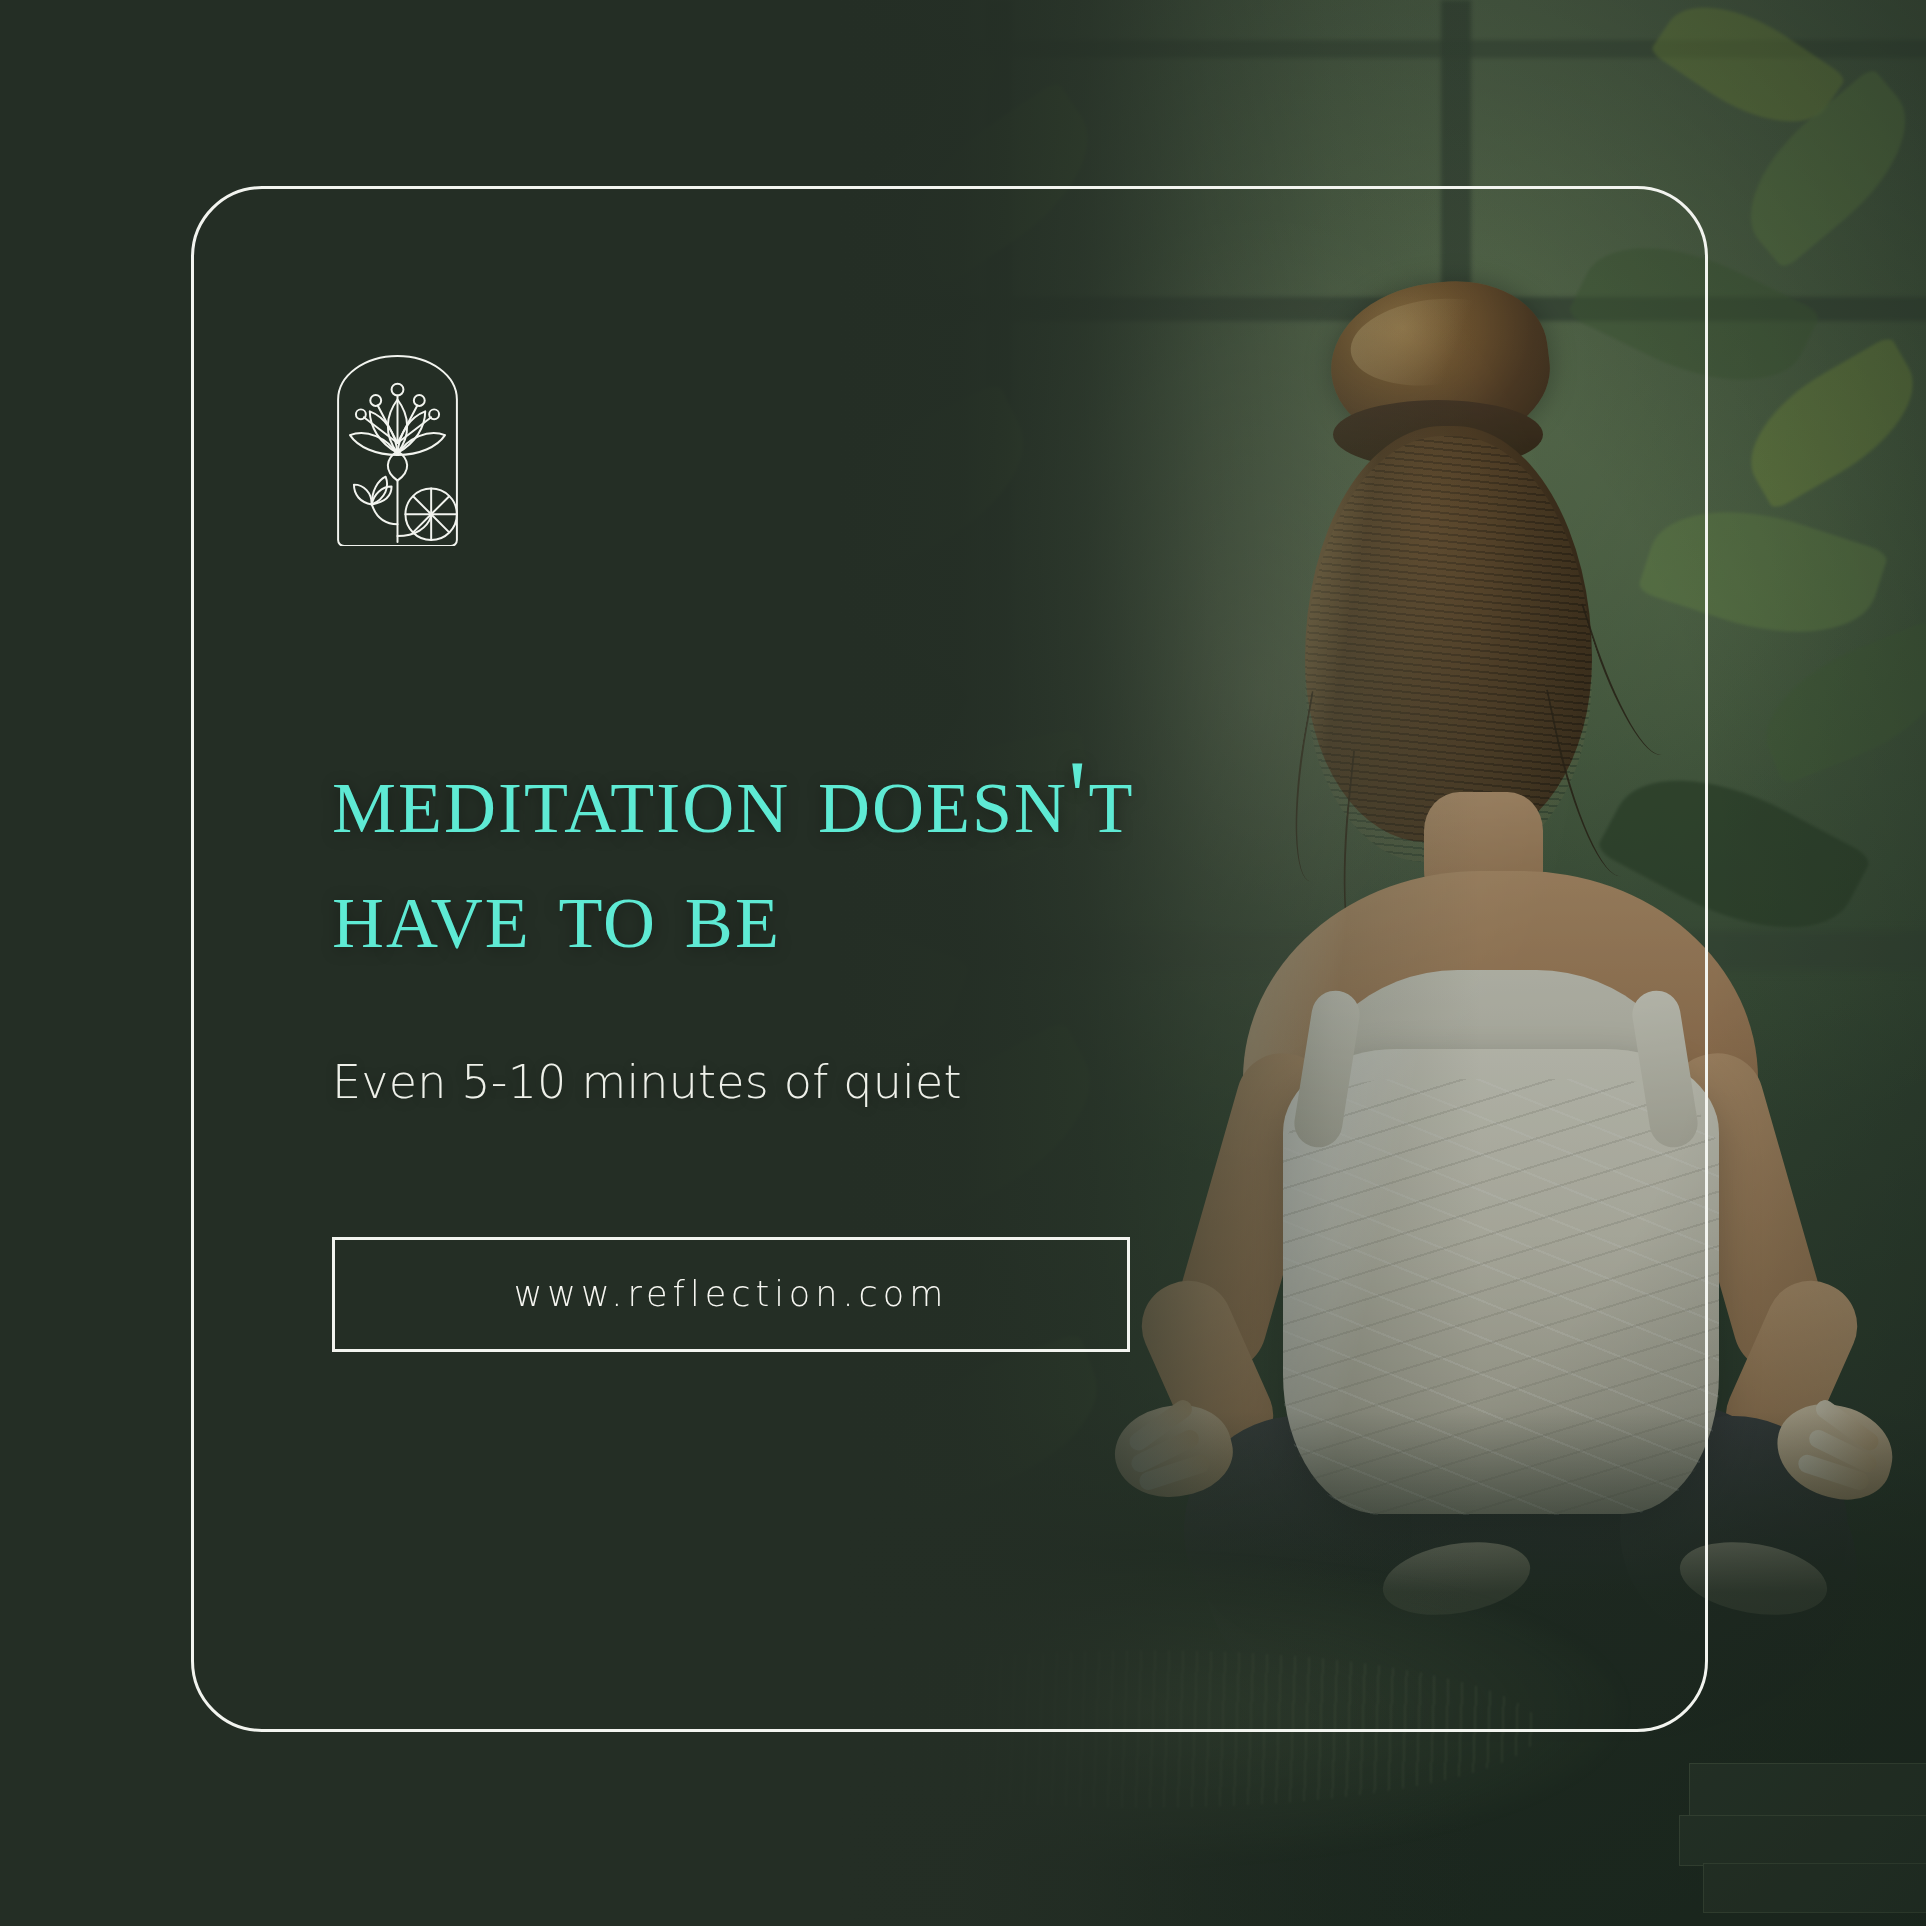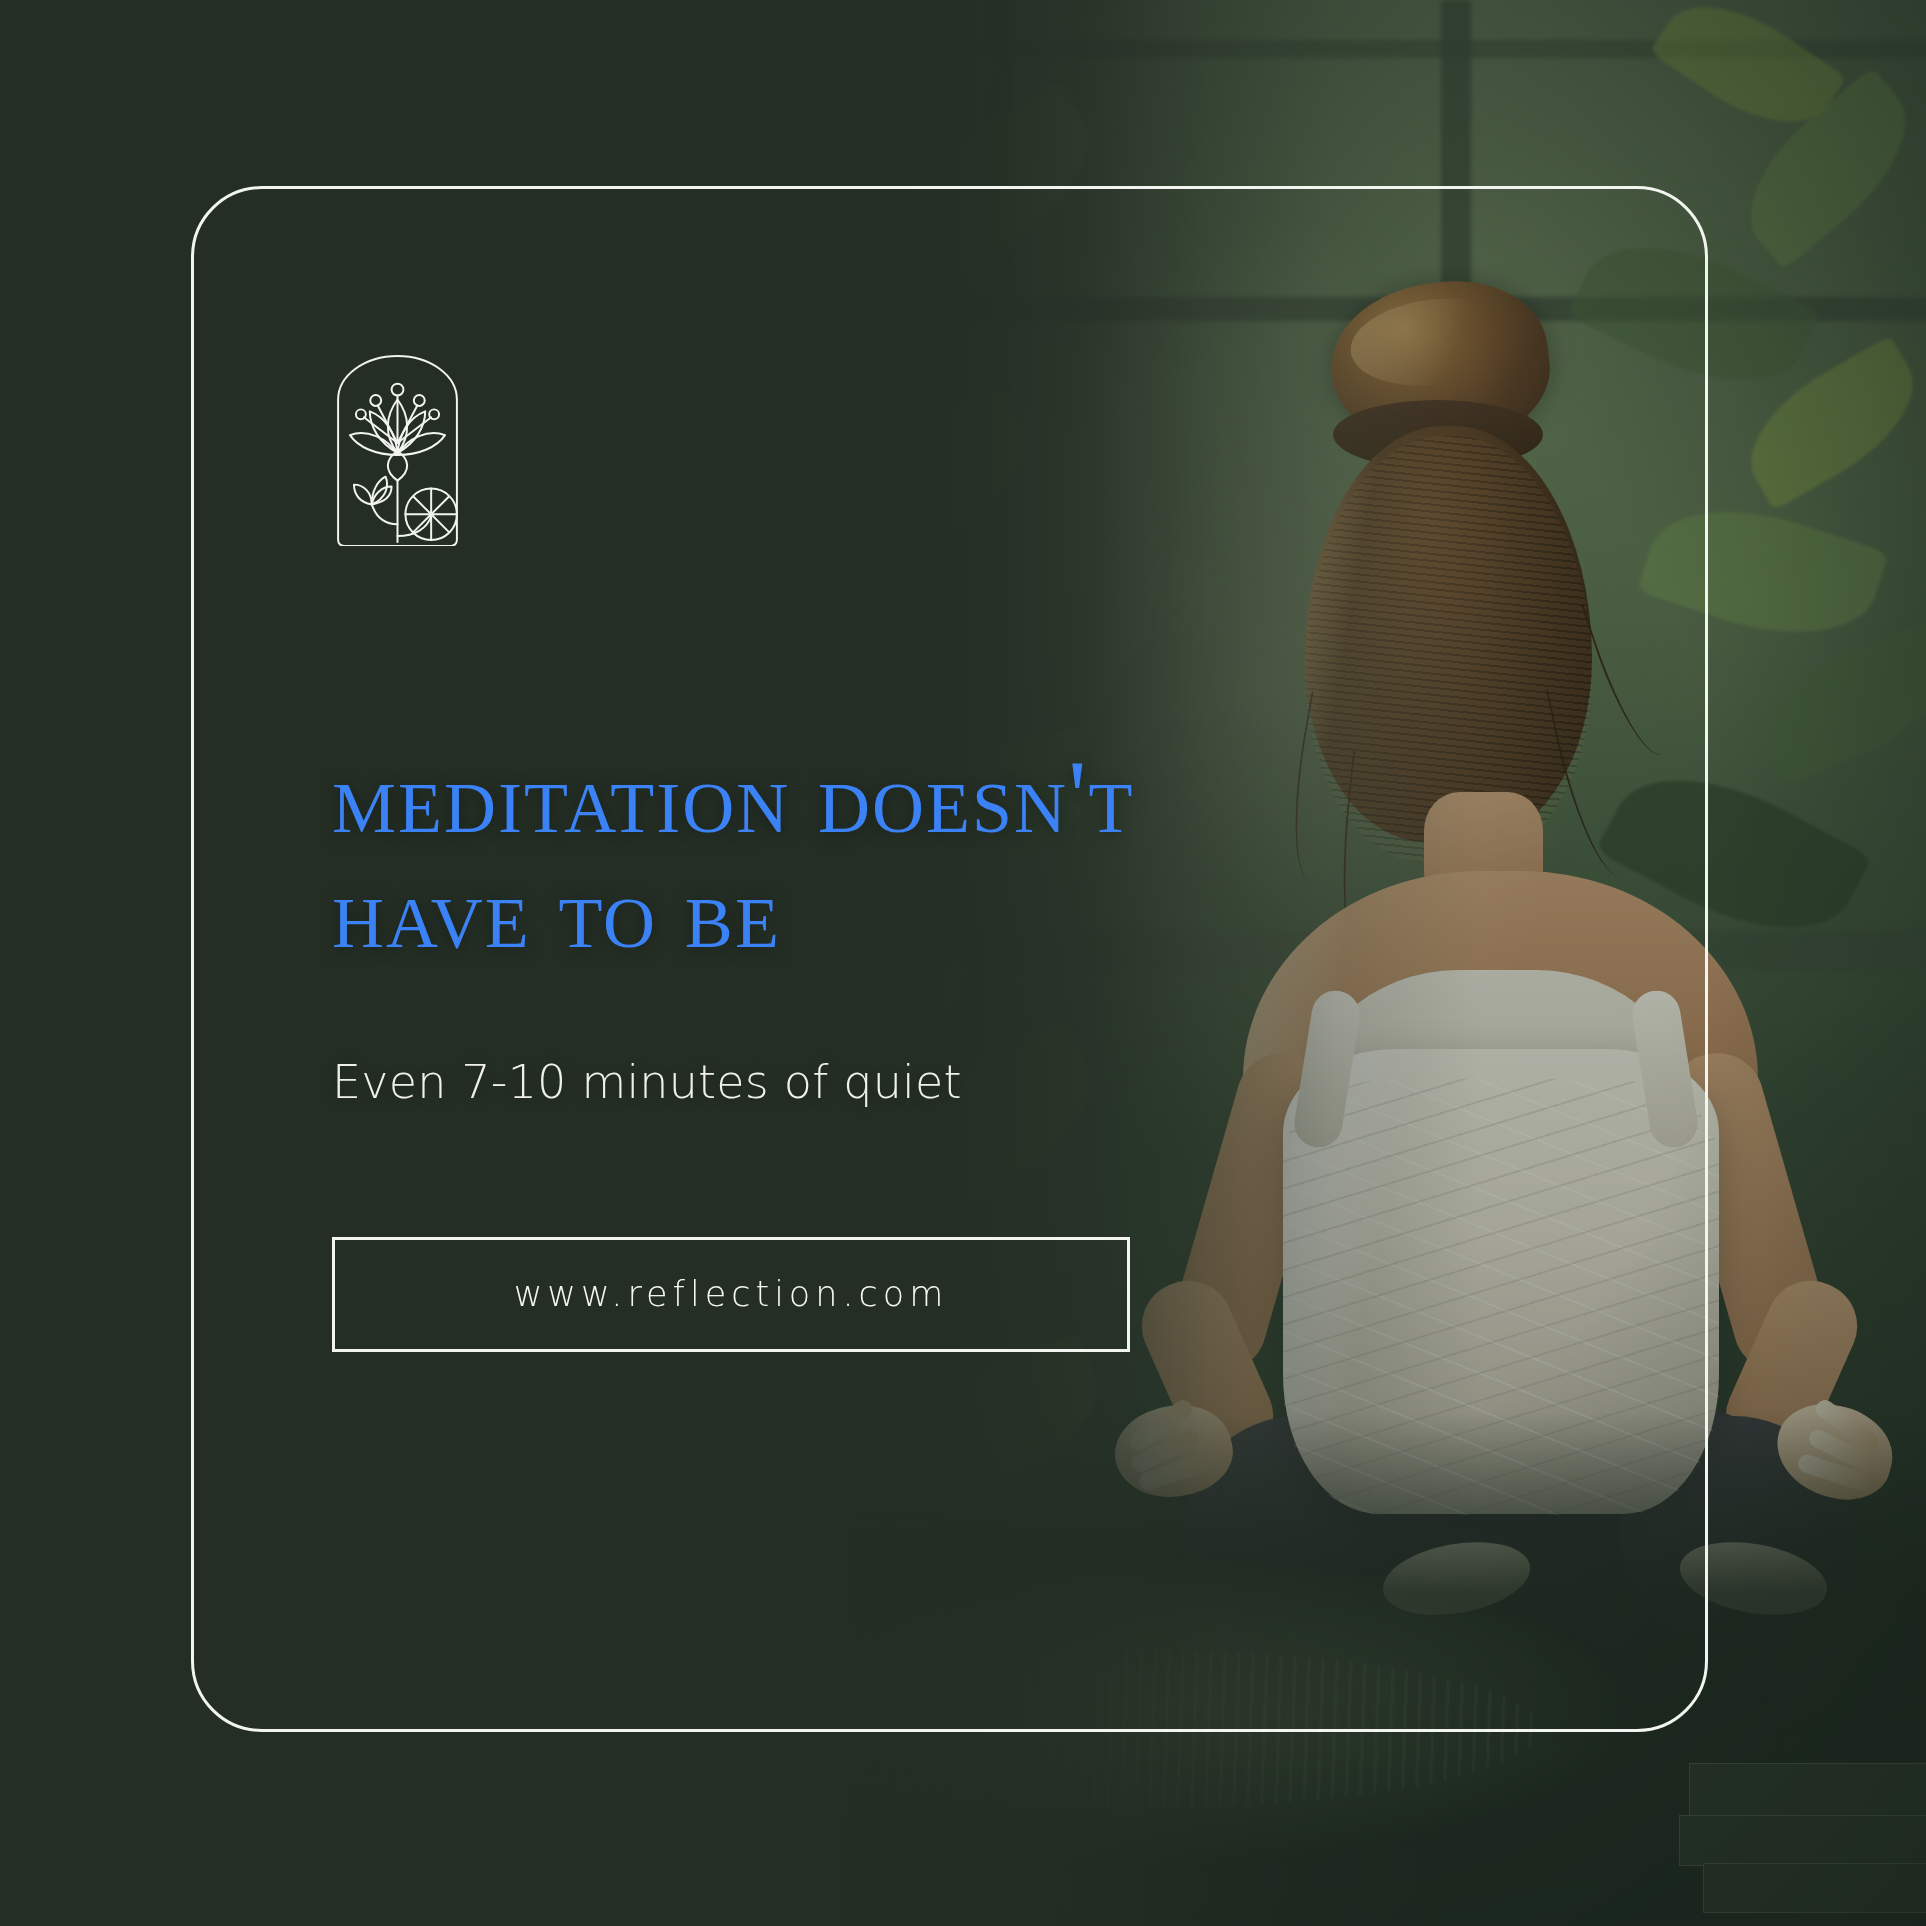--- a/index.html
+++ b/index.html
@@ -262,21 +262,21 @@
   .content {
     position:absolute;
     left:332px; top:348px;
     width:851px;
   }
 
   .logo { width:131px; height:198px; display:block; }
 
   .headline {
     margin-top:194px;
-    color:#3b82f6;
+    color:#5eead4;
     font-family:"Liberation Serif", serif;
     font-size:103px;
     line-height:1.12;
     letter-spacing:2px;
     font-weight:400;
     font-variant:small-caps;
     text-transform:lowercase;
     text-shadow:0 2px 16px rgba(0,0,0,.35);
   }
   .headline .ln { display:block; white-space:nowrap; }
@@ -447,21 +447,21 @@
       <path d="M100 168 L74 168"></path>
         <path d="M100 168 L82 150"></path>
     </svg>
 
     <h1 class="headline">
       <span class="ln">Meditation doesn't</span>
       <span class="ln">have to be</span>
     </h1>
 
     <p class="subhead">
-      <span class="ln">Even 7-10 minutes of quiet</span>
+      <span class="ln">Even 5-10 minutes of quiet</span>
     </p>
 
     <div class="cta">
       <span class="cta-label">www.reflection.com</span>
     </div>
 
   </div>
 </div>
 
 

